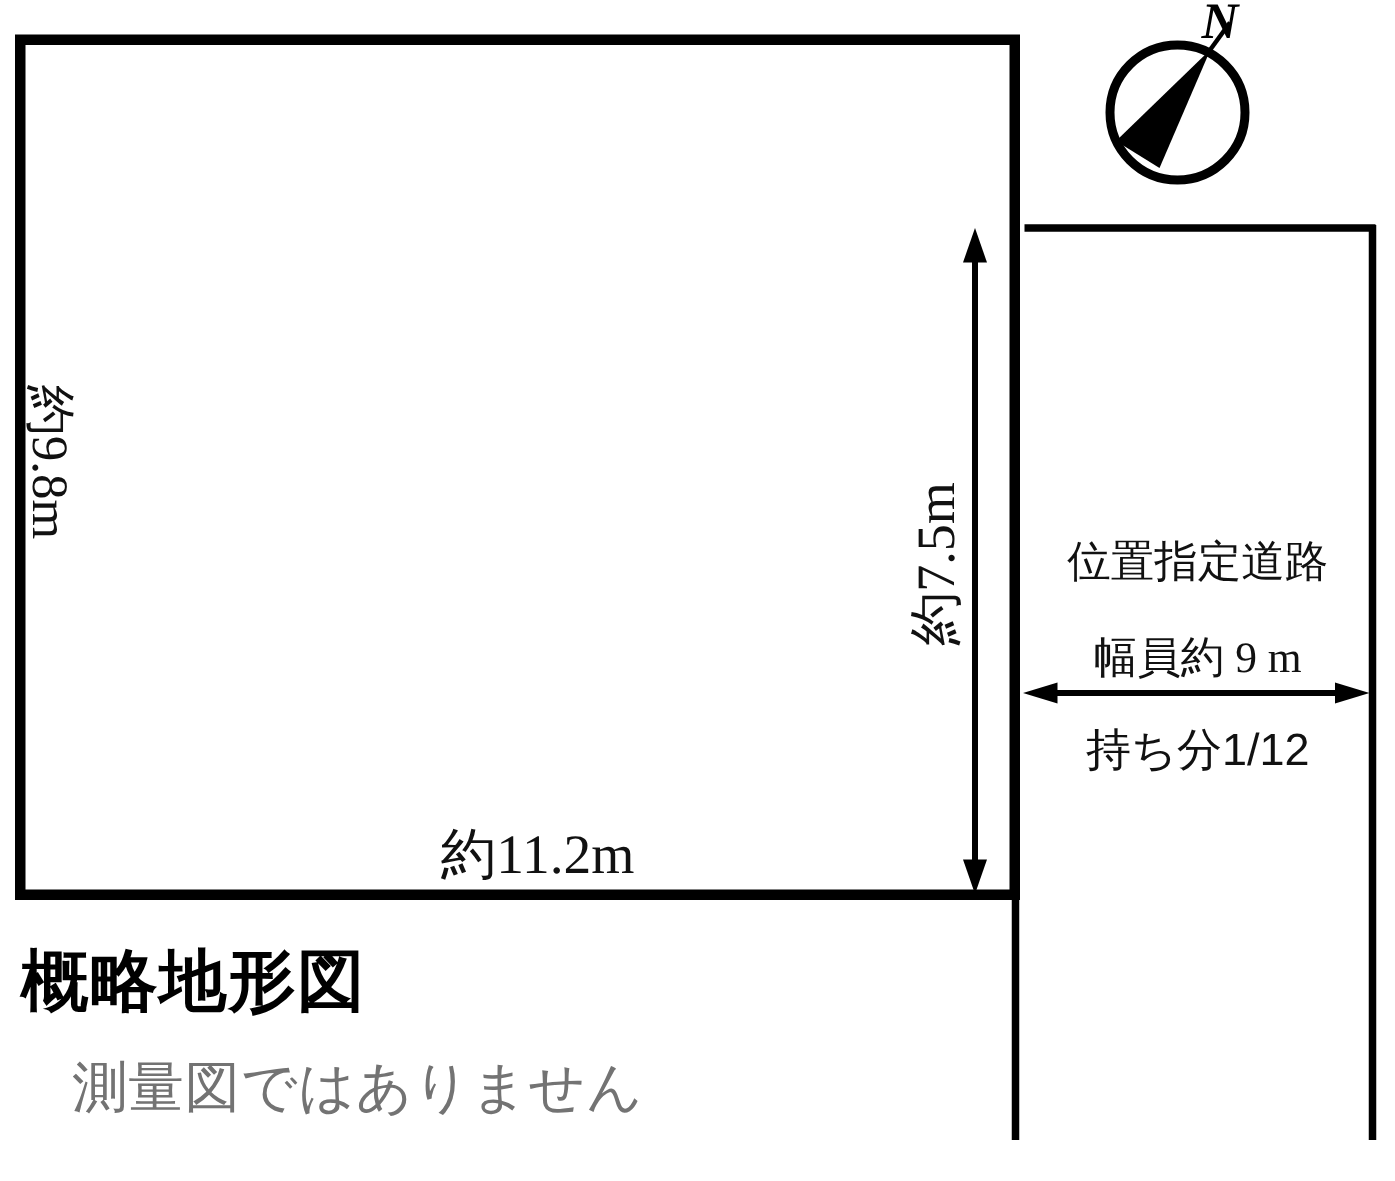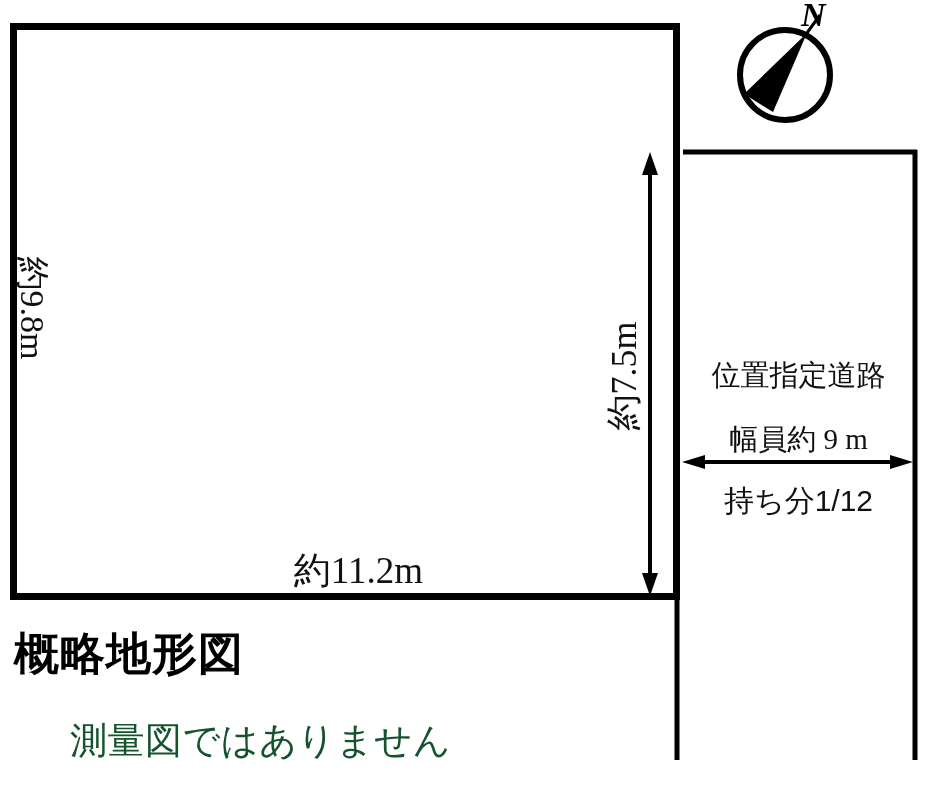--- a/index.html
+++ b/index.html
@@ -100,27 +100,26 @@
   #figure-title {
     left: 14px;
     top: 624px;
     font-size: 45px;
     font-weight: bold;
     letter-spacing: 1px;
     white-space: nowrap;
     color: #000000;
   }
   #figure-disclaimer {
-    left: 70px;
+    left: 48px;
     top: 700px;
     font-size: 37px;
     letter-spacing: 0.5px;
     white-space: nowrap;
-    color: #14532d;
-    margin-top: 16px;
+    color: #737373;
   }
 </style>
 </head>
 <body>
 
 <div id="canvas">
 
   <div id="plot-outline" class="abs"></div>
 
   <svg id="overlay" class="abs" width="930" height="787" viewBox="0 0 930 787" xmlns="http://www.w3.org/2000/svg">

